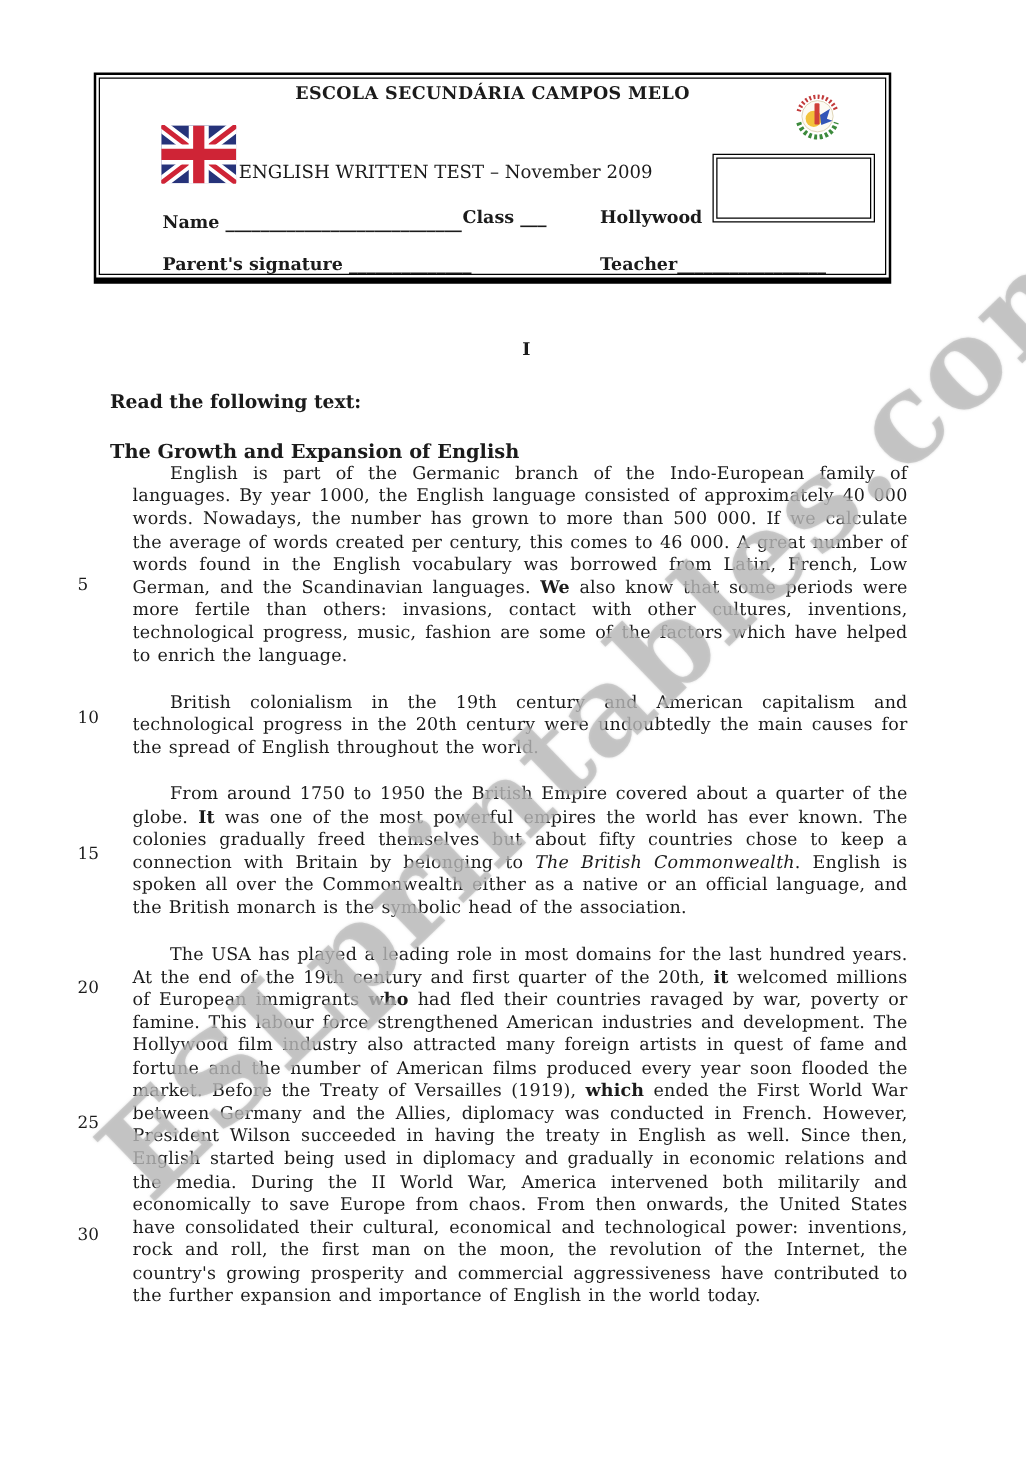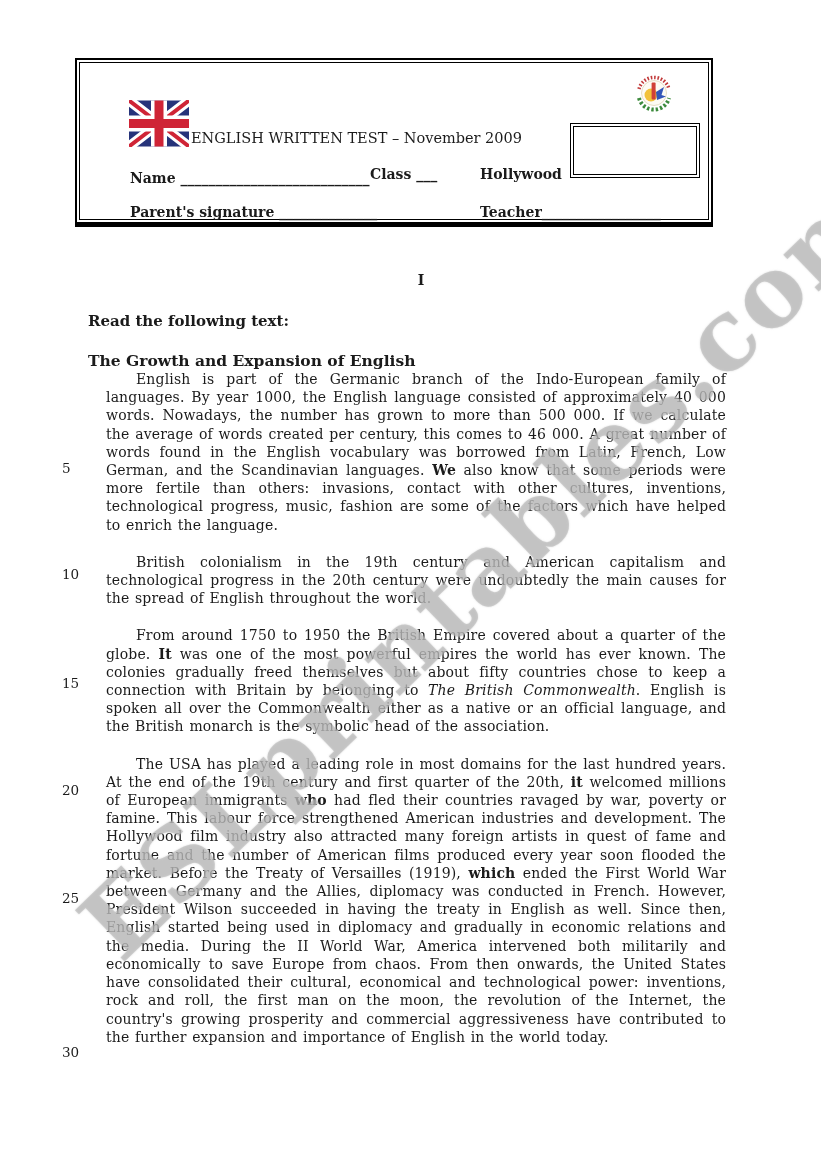--- a/index.html
+++ b/index.html
@@ -109,21 +109,21 @@
     left: 62px;
     width: 30px;
     font-size: 13.5px;
     color: #1b1b1b;
   }
   .line-numbers span:nth-of-type(1) { top: 460px; }
   .line-numbers span:nth-of-type(2) { top: 566px; }
   .line-numbers span:nth-of-type(3) { top: 675px; }
   .line-numbers span:nth-of-type(4) { top: 782px; }
   .line-numbers span:nth-of-type(5) { top: 890px; }
-  .line-numbers span:nth-of-type(6) { top: 1044px; }
+  .line-numbers span:nth-of-type(6) { top: 980px; }
 
   
   .watermark {
     position: absolute;
     left: -40px; top: 540px;
     width: 980px; height: 120px;
     line-height: 120px;
     text-align: center;
     transform: rotate(-44deg);
     font-family: "DejaVu Serif", serif;
@@ -138,20 +138,21 @@
   }
 </style>
 </head>
 <body>
 
 <div class="page">
 
   <div class="header-box">
     <div class="header-inner-border"></div>
 
+    <div class="school-name">ESCOLA SECUNDÁRIA CAMPOS MELO</div>
 
     <span class="flag">
       <svg viewBox="0 0 60 46" width="60" height="47" xmlns="http://www.w3.org/2000/svg">
         <rect width="60" height="46" fill="#26337a"></rect>
         <path d="M0,0 L60,46 M60,0 L0,46" stroke="#ffffff" stroke-width="10"></path>
         <path d="M0,0 L60,46 M60,0 L0,46" stroke="#cf2436" stroke-width="4"></path>
         <path d="M30,0 V46 M0,23 H60" stroke="#ffffff" stroke-width="16"></path>
         <path d="M30,0 V46 M0,23 H60" stroke="#cf2436" stroke-width="9"></path>
       </svg>
     </span>

